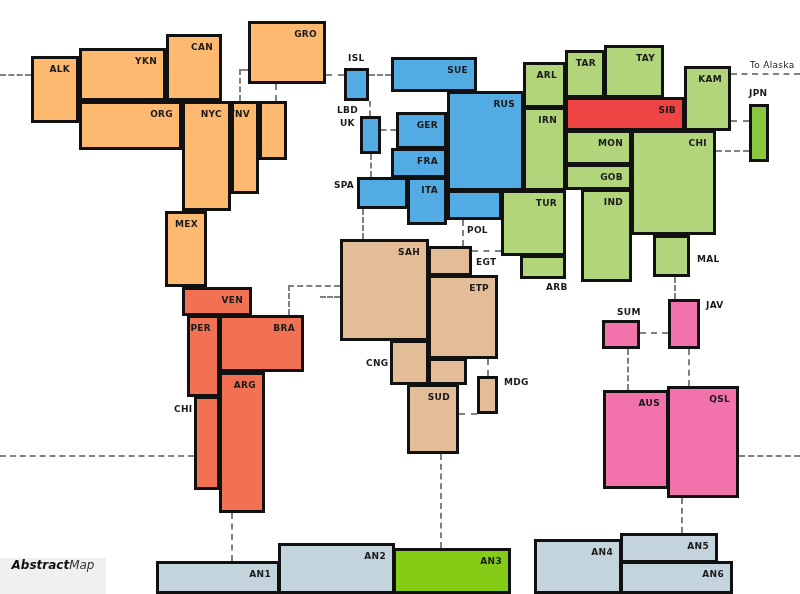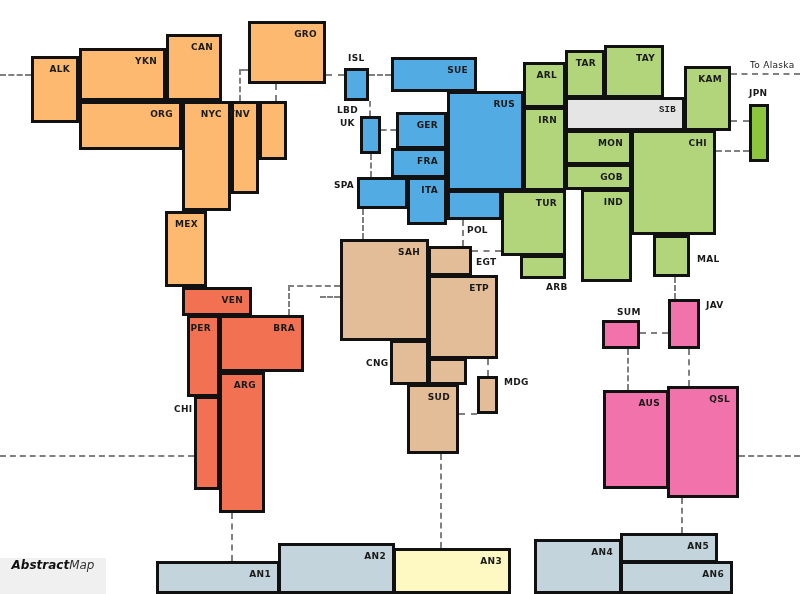--- a/index.html
+++ b/index.html
@@ -113,21 +113,21 @@
     </div>
     <div class="territory" style="left: 565px; top: 50px; width: 40px; height: 48px; background: rgb(178, 212, 122);">
       <span class="tlabel">TAR</span>
     </div>
     <div class="territory" style="left: 604px; top: 45px; width: 60px; height: 53px; background: rgb(178, 212, 122);">
       <span class="tlabel">TAY</span>
     </div>
     <div class="territory" style="left: 684px; top: 66px; width: 47px; height: 65px; background: rgb(178, 212, 122);">
       <span class="tlabel">KAM</span>
     </div>
-    <div class="territory" style="left: 565px; top: 97px; width: 120px; height: 34px; background: #e5e5e5; font-family: Liberation Mono, monospace;">
+    <div class="territory" style="left: 565px; top: 97px; width: 120px; height: 34px; background: #ef4444;">
       <span class="tlabel">SIB</span>
     </div>
     <div class="territory" style="left: 523px; top: 107px; width: 43px; height: 84px; background: rgb(178, 212, 122);">
       <span class="tlabel">IRN</span>
     </div>
     <div class="territory" style="left: 565px; top: 130px; width: 67px; height: 35px; background: rgb(178, 212, 122);">
       <span class="tlabel">MON</span>
     </div>
     <div class="territory" style="left: 565px; top: 164px; width: 67px; height: 26px; background: rgb(178, 212, 122);">
       <span class="tlabel">GOB</span>
@@ -164,21 +164,21 @@
     </div>
     <div class="territory" style="left: 667px; top: 386px; width: 72px; height: 112px; background: rgb(242, 115, 171);">
       <span class="tlabel">QSL</span>
     </div>
     <div class="territory" style="left: 156px; top: 561px; width: 124px; height: 33px; background: rgb(196, 212, 220);">
       <span class="tlabel">AN1</span>
     </div>
     <div class="territory" style="left: 278px; top: 543px; width: 117px; height: 51px; background: rgb(196, 212, 220); padding-left: 36px;">
       <span class="tlabel">AN2</span>
     </div>
-    <div class="territory" style="left: 393px; top: 548px; width: 118px; height: 46px; background: #fef9c3;">
+    <div class="territory" style="left: 393px; top: 548px; width: 118px; height: 46px; background: #84cc16;">
       <span class="tlabel">AN3</span>
     </div>
     <div class="territory" style="left: 534px; top: 539px; width: 88px; height: 55px; background: rgb(196, 212, 220);">
       <span class="tlabel">AN4</span>
     </div>
     <div class="territory" style="left: 620px; top: 533px; width: 98px; height: 30px; background: rgb(196, 212, 220);">
       <span class="tlabel">AN5</span>
     </div>
     <div class="territory" style="left: 620px; top: 561px; width: 113px; height: 33px; background: rgb(196, 212, 220);">
       <span class="tlabel">AN6</span>

